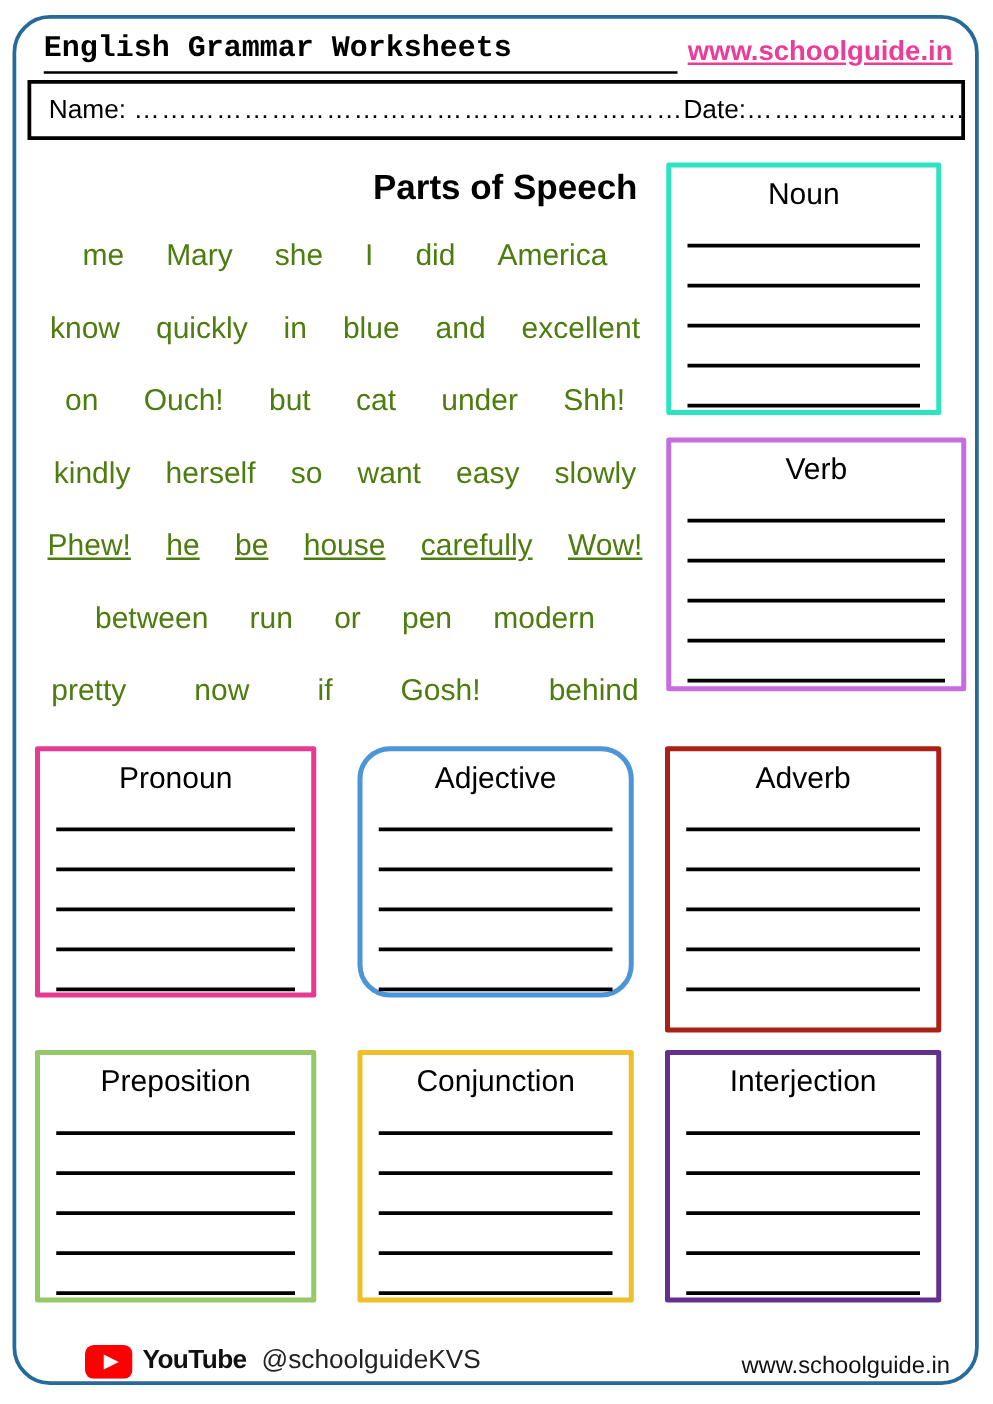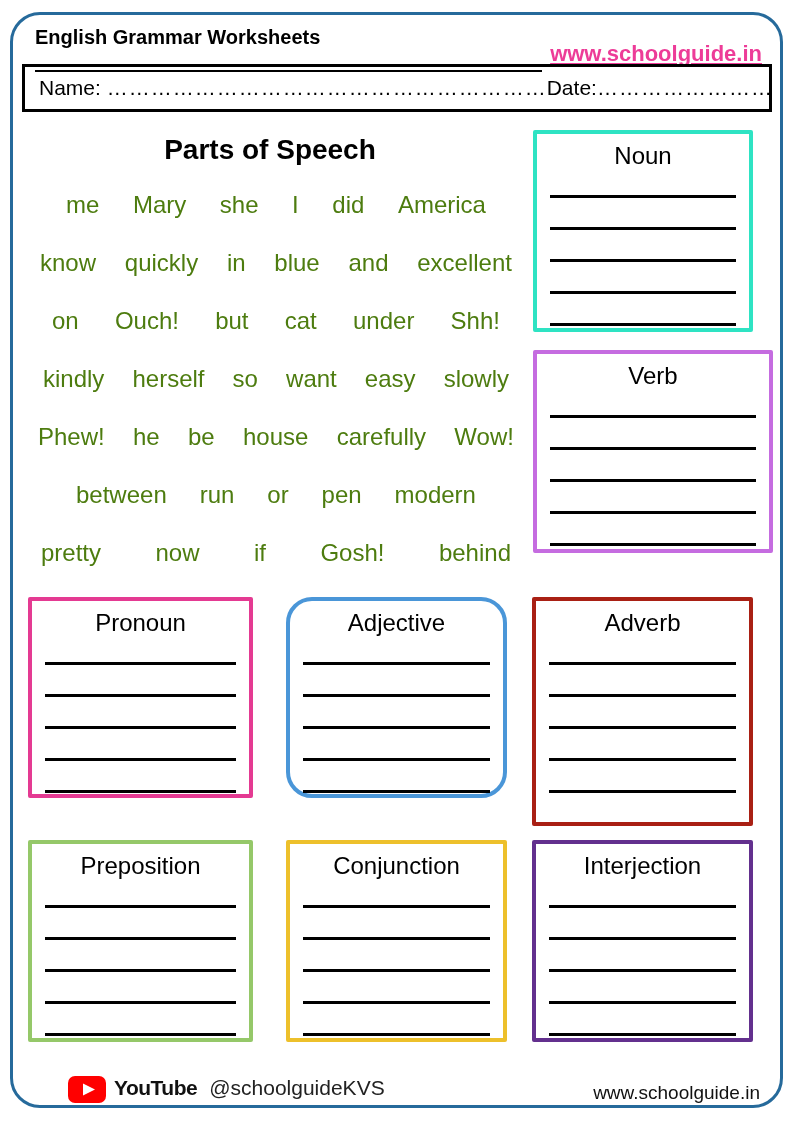--- a/index.html
+++ b/index.html
@@ -13,53 +13,53 @@
     position:absolute; left:10px; top:12px; width:773px; height:1096px;
     border:3px solid #266a9b; border-radius:30px; pointer-events:none;
   }
 
   
   .header-row {
     position:absolute; left:35px; top:26px; width:727px;
     display:flex; align-items:flex-end;
   }
   .header-title {
-    flex:1; font-size:20px; font-weight:bold; color:#000;
-    border-bottom:2px solid #000; padding-bottom:21px; margin-right:8px;
+    flex:1; font-size:24px; font-weight:bold; color:#000;
+    border-bottom:2px solid #000; padding-bottom:4px; margin-right:8px;font-family:Liberation Mono, monospace;
   }
   .header-link {
     font-size:22px; font-weight:bold; text-decoration:underline;
     padding-bottom:5px; cursor:pointer;
   }
 
   
   .name-date-box {
     position:absolute; left:22px; top:64px; width:750px; height:48px;
     border:3px solid #000; display:flex; align-items:center;
     padding:0 14px; font-size:21px; color:#000; white-space:nowrap; overflow:hidden;
   }
   .nd-label { font-weight:normal; }
   .nd-dots { letter-spacing:1px; }
   .nd-gap { display:inline-block; width:26px; }
 
   
   .main-title {
     position:absolute; left:30px; top:134px; width:480px;
-    text-align:center; font-size:28px; font-weight:bold; color:#000;
+    text-align:right; font-size:28px; font-weight:bold; color:#000;
   }
   .word-bank { position:absolute; left:30px; top:176px; width:492px; }
   .word-row {
     display:flex; justify-content:space-between; align-items:center;
     height:58px; font-size:24px; color:#4d7c0f;
   }
   .word-row.row-1 { padding:0 36px; }
   .word-row.row-2 { padding:0 10px;justify-content:space-between; }
   .word-row.row-3 { padding:0 22px; }
   .word-row.row-4 { padding:0 13px; }
-  .word-row.row-5 { padding:0 8px; }
+  .word-row.row-5 { padding:0 8px;text-decoration:underline; }
   .word-row.row-6 { padding:0 46px; }
   .word-row.row-7 { padding:0 11px; }
 
   
   .cat-box {
     position:absolute; border:4px solid #000; border-radius:2px; background:#fff;
   }
   .box-noun         { left:533px; top:130px; width:220px; height:202px; }
   .box-verb         { left:533px; top:350px; width:240px; height:203px; }
   .box-pronoun      { left:28px;  top:597px; width:225px; height:201px; }

